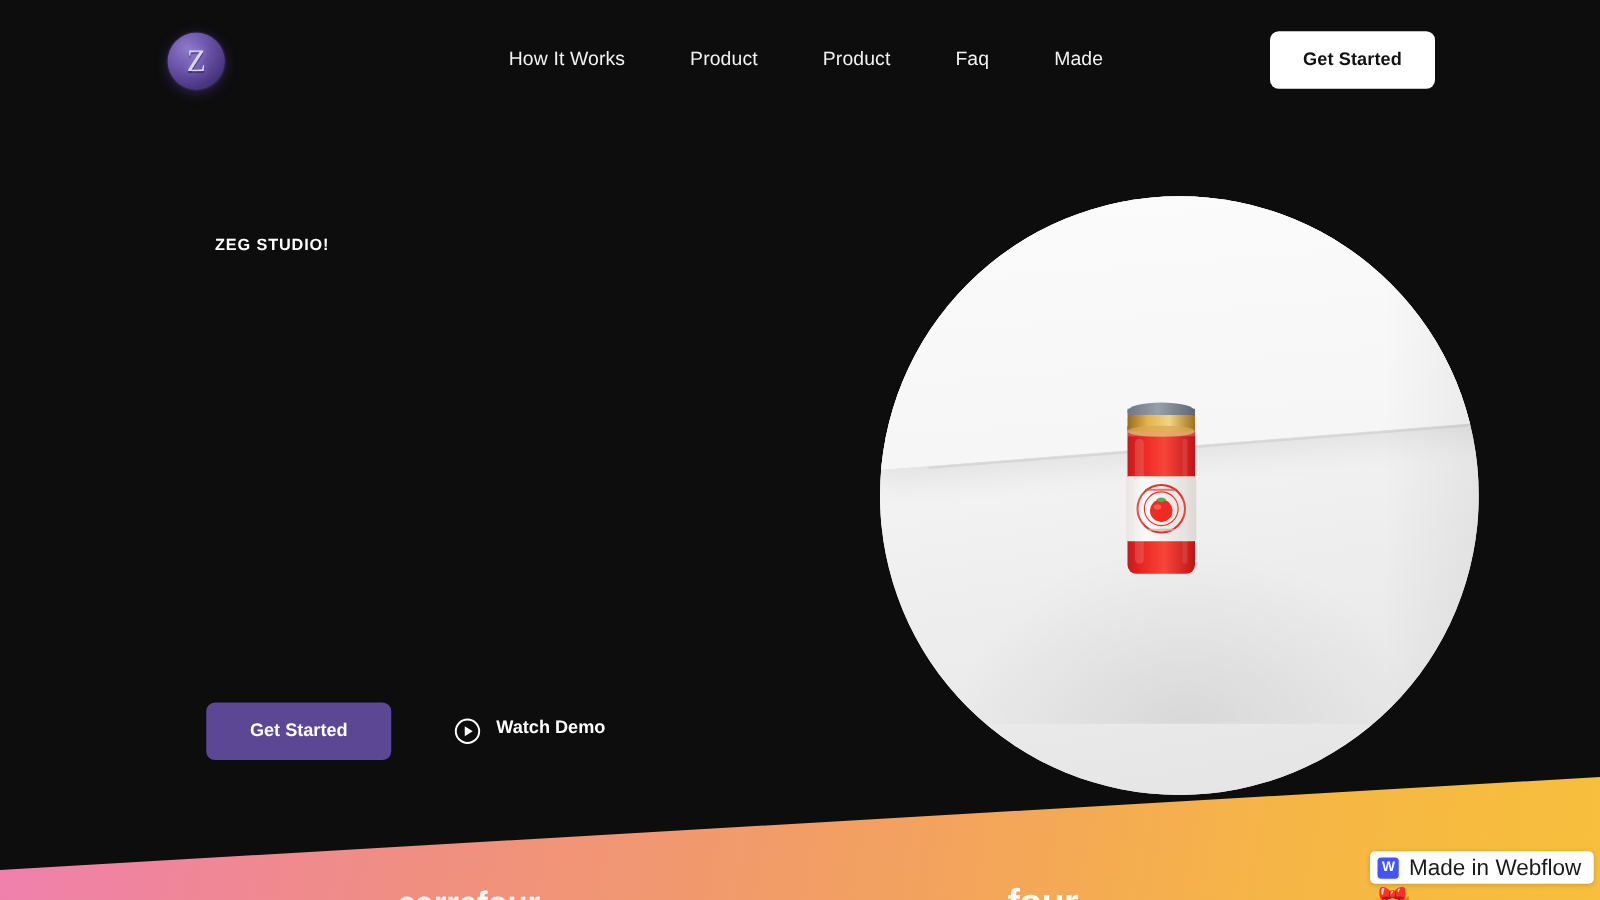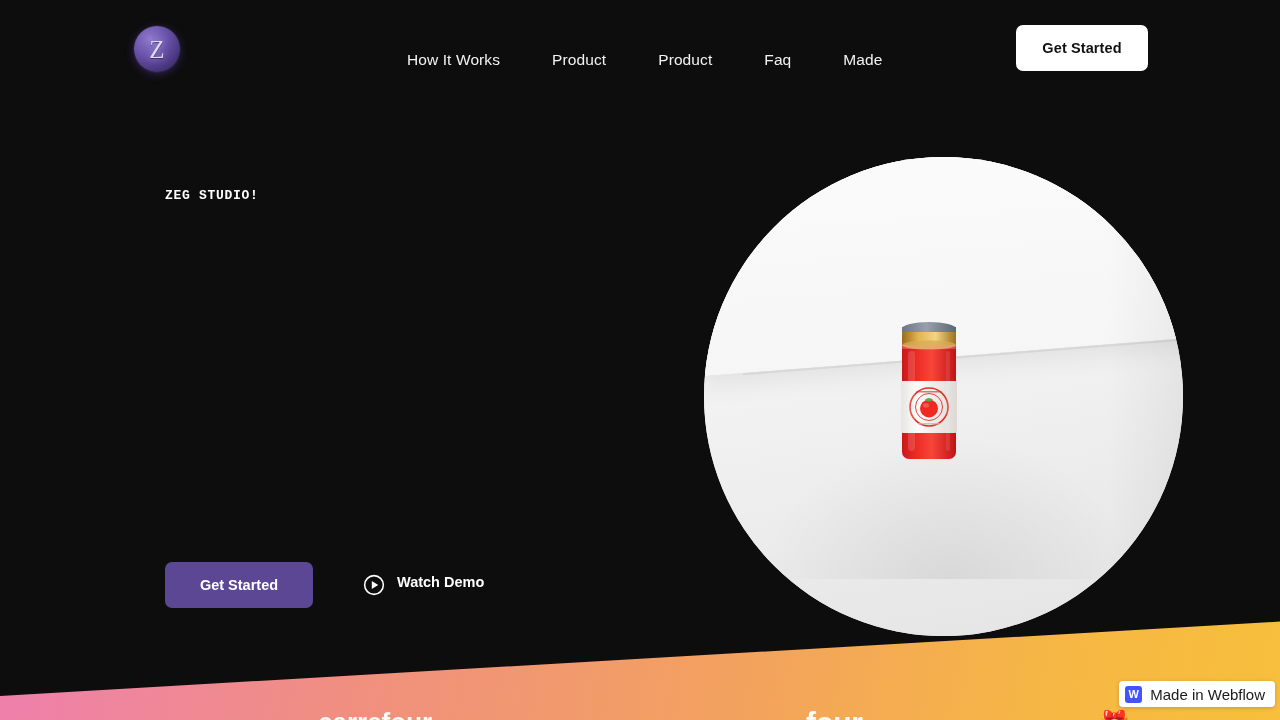--- a/index.html
+++ b/index.html
@@ -24,38 +24,38 @@
     box-shadow: 0 0 0 1px rgba(255,255,255,0.05), 0 2px 10px rgba(90,60,170,0.45);
     display: flex; align-items: center; justify-content: center;
   }
   .logo-letter {
     font-size: 25px; font-weight: 400; line-height: 1;
     color: #ded8f7;
     text-shadow: 0 1px 1px rgba(0,0,0,0.45), 0 0 6px rgba(200,185,255,0.55);
     font-family: "Liberation Serif", serif;
   }
   .navlinks {
-    position: absolute; left: 407px; top: 12px; height: 96px;
+    position: absolute; left: 407px; top: 0; height: 96px;
     display: flex; align-items: center; gap: 52px;
   }
   .navlink {
     color: #f2f2f2; font-size: 15.5px; letter-spacing: 0.1px;
     text-decoration: none; cursor: pointer; white-space: nowrap;
   }
   .nav-cta {
     position: absolute; right: 132px; top: 25px;
     width: 132px; height: 46px; border-radius: 7px;
     background: #ffffff; color: #111111;
     font-size: 14.5px; font-weight: bold; letter-spacing: 0.1px;
     border: none; cursor: pointer;
     display: flex; align-items: center; justify-content: center;
   }
 
   
-  .hero-left { position: absolute; left: 165px; top: 188px; width: 520px; font-family: Liberation Mono, monospace; }
+  .hero-left { position: absolute; left: 172px; top: 188px; width: 520px; }
   .eyebrow {
     color: #ffffff; font-size: 13px; font-weight: bold;
     letter-spacing: 0.7px; margin-bottom: 16px;
   }
   .headline {
     font-size: 53px; font-weight: bold; line-height: 62px;
     color: #ffffff; letter-spacing: -0.6px;
   }
   .grad-a {
     background: linear-gradient(90deg, #f2798f 0%, #f08f72 55%, #ef9a55 100%);
@@ -146,21 +146,21 @@
     background: #ffffff; border-radius: 4px;
     display: flex; align-items: center; gap: 8px;
     box-shadow: 0 1px 4px rgba(0,0,0,0.18);
     cursor: pointer;
   }
   .wf-mark {
     width: 17px; height: 17px; border-radius: 3px; background: #4353ff;
     color: #ffffff; font-size: 11px; font-weight: bold; line-height: 17px;
     text-align: center;
   }
-  .wf-text { color: #1a1a1a; font-size: 15px; white-space: nowrap; }
+  .wf-text { color: #1a1a1a; font-size: 18px; white-space: nowrap; }
 </style>
 </head>
 <body>
 
 <div class="page">
 
   <div class="navbar">
     <div class="logo">
       <span class="logo-letter">Z</span>
     </div>

